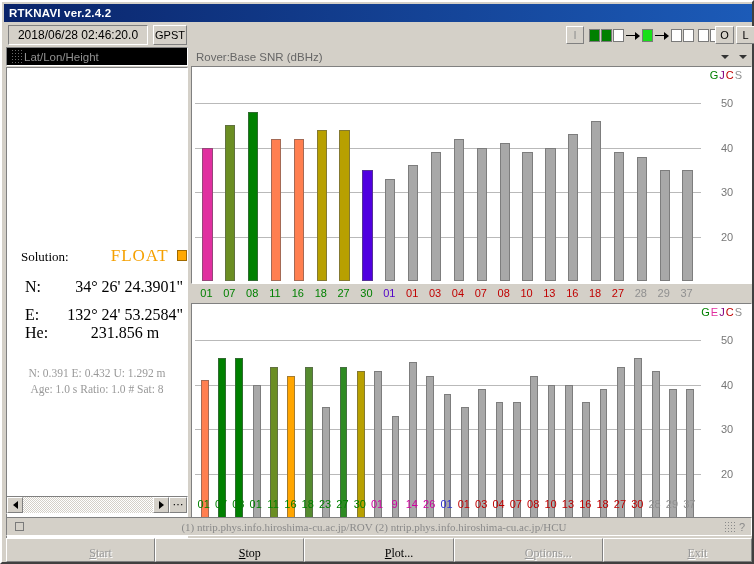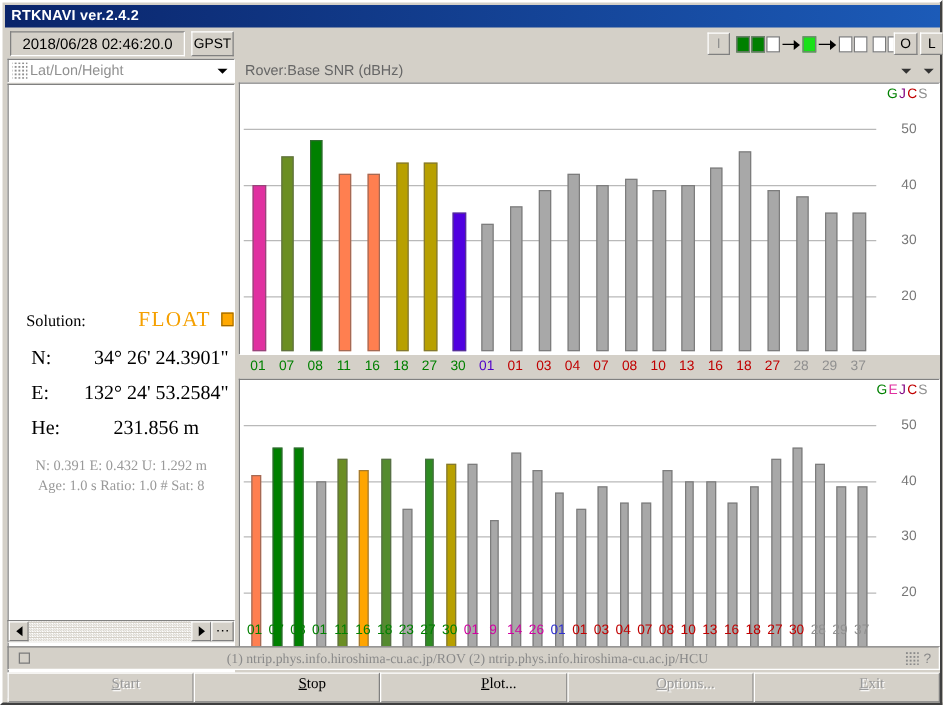--- a/index.html
+++ b/index.html
@@ -82,21 +82,21 @@
     content:"";position:absolute;left:9px;top:3px;
     border-left:5px solid #000;border-top:4px solid transparent;border-bottom:4px solid transparent;
   }
   .gap{width:3px;display:inline-block;}
   
   .leftcol{
     position:absolute;left:4px;top:45px;width:182px;height:468px;
   }
   .combo{
     position:absolute;left:0;top:0;width:182px;height:19px;
-    background:#ffffff;border:1px solid;
+    background:#000000;border:1px solid;
     border-color:#808080 #ffffff #ffffff #808080;
     box-sizing:border-box;display:flex;align-items:center;
   }
   .gripdots{
     width:12px;height:13px;margin-left:3px;margin-right:2px;
     background-image:
       radial-gradient(#7b7b7b 0.7px, transparent 0.8px);
     background-size:3px 3px;
     background-position:1px 2px;
     opacity:.85;
@@ -219,21 +219,21 @@
     background-size:3px 3px;
   }
   .st-q{font-size:11px;color:#8a8a8a;margin-right:6px;}
   .btnrow{
     position:absolute;left:4px;top:536px;width:746px;height:24px;
     display:flex;
   }
   .btn{
     flex:1;margin:0;height:24px;background:#d4d0c8;
     border:1px solid;border-color:#ffffff #808080 #808080 #ffffff;
-    box-sizing:border-box;display:flex;align-items:flex-start;justify-content:center;
+    box-sizing:border-box;display:flex;align-items:flex-end;justify-content:center;
     font-size:12px;color:#000;
     font-family:"Liberation Serif", serif;
     padding-left:40px;
   }
   .btn.dis{color:#9a9a9a;text-shadow:1px 1px 0 #ffffff;}
   .btn .u{text-decoration:underline;}
 </style>
 </head>
 <body>
 
@@ -294,21 +294,21 @@
       <div class="solrow" style="top:210px;left:0;">
         <span class="coord-label" style="margin-left:18px;width:40px;display:inline-block;">N:</span>
         <span class="coord-val" style="width:118px;text-align:right;display:inline-block;">34° 26' 24.3901"</span>
       </div>
 
       <div class="solrow" style="top:238px;left:0;">
         <span class="coord-label" style="margin-left:18px;width:26px;display:inline-block;">E:</span>
         <span class="coord-val" style="width:132px;text-align:right;display:inline-block;">132° 24' 53.2584"</span>
       </div>
 
-      <div class="solrow" style="top:266px;left:0;">
+      <div class="solrow" style="top:256px;left:0;">
         <span class="coord-label" style="margin-left:18px;width:42px;display:inline-block;">He:</span>
         <span class="coord-val" style="width:116px;text-align:center;display:inline-block;">231.856 m</span>
       </div>
 
       <div class="small-note" style="top:299px;">N: 0.391 E: 0.432 U: 1.292 m</div>
       <div class="small-note" style="top:315px;">Age: 1.0 s Ratio: 1.0 # Sat: 8</div>
     </div>
 
     <div class="hscroll">
       <div class="sb-btn">

